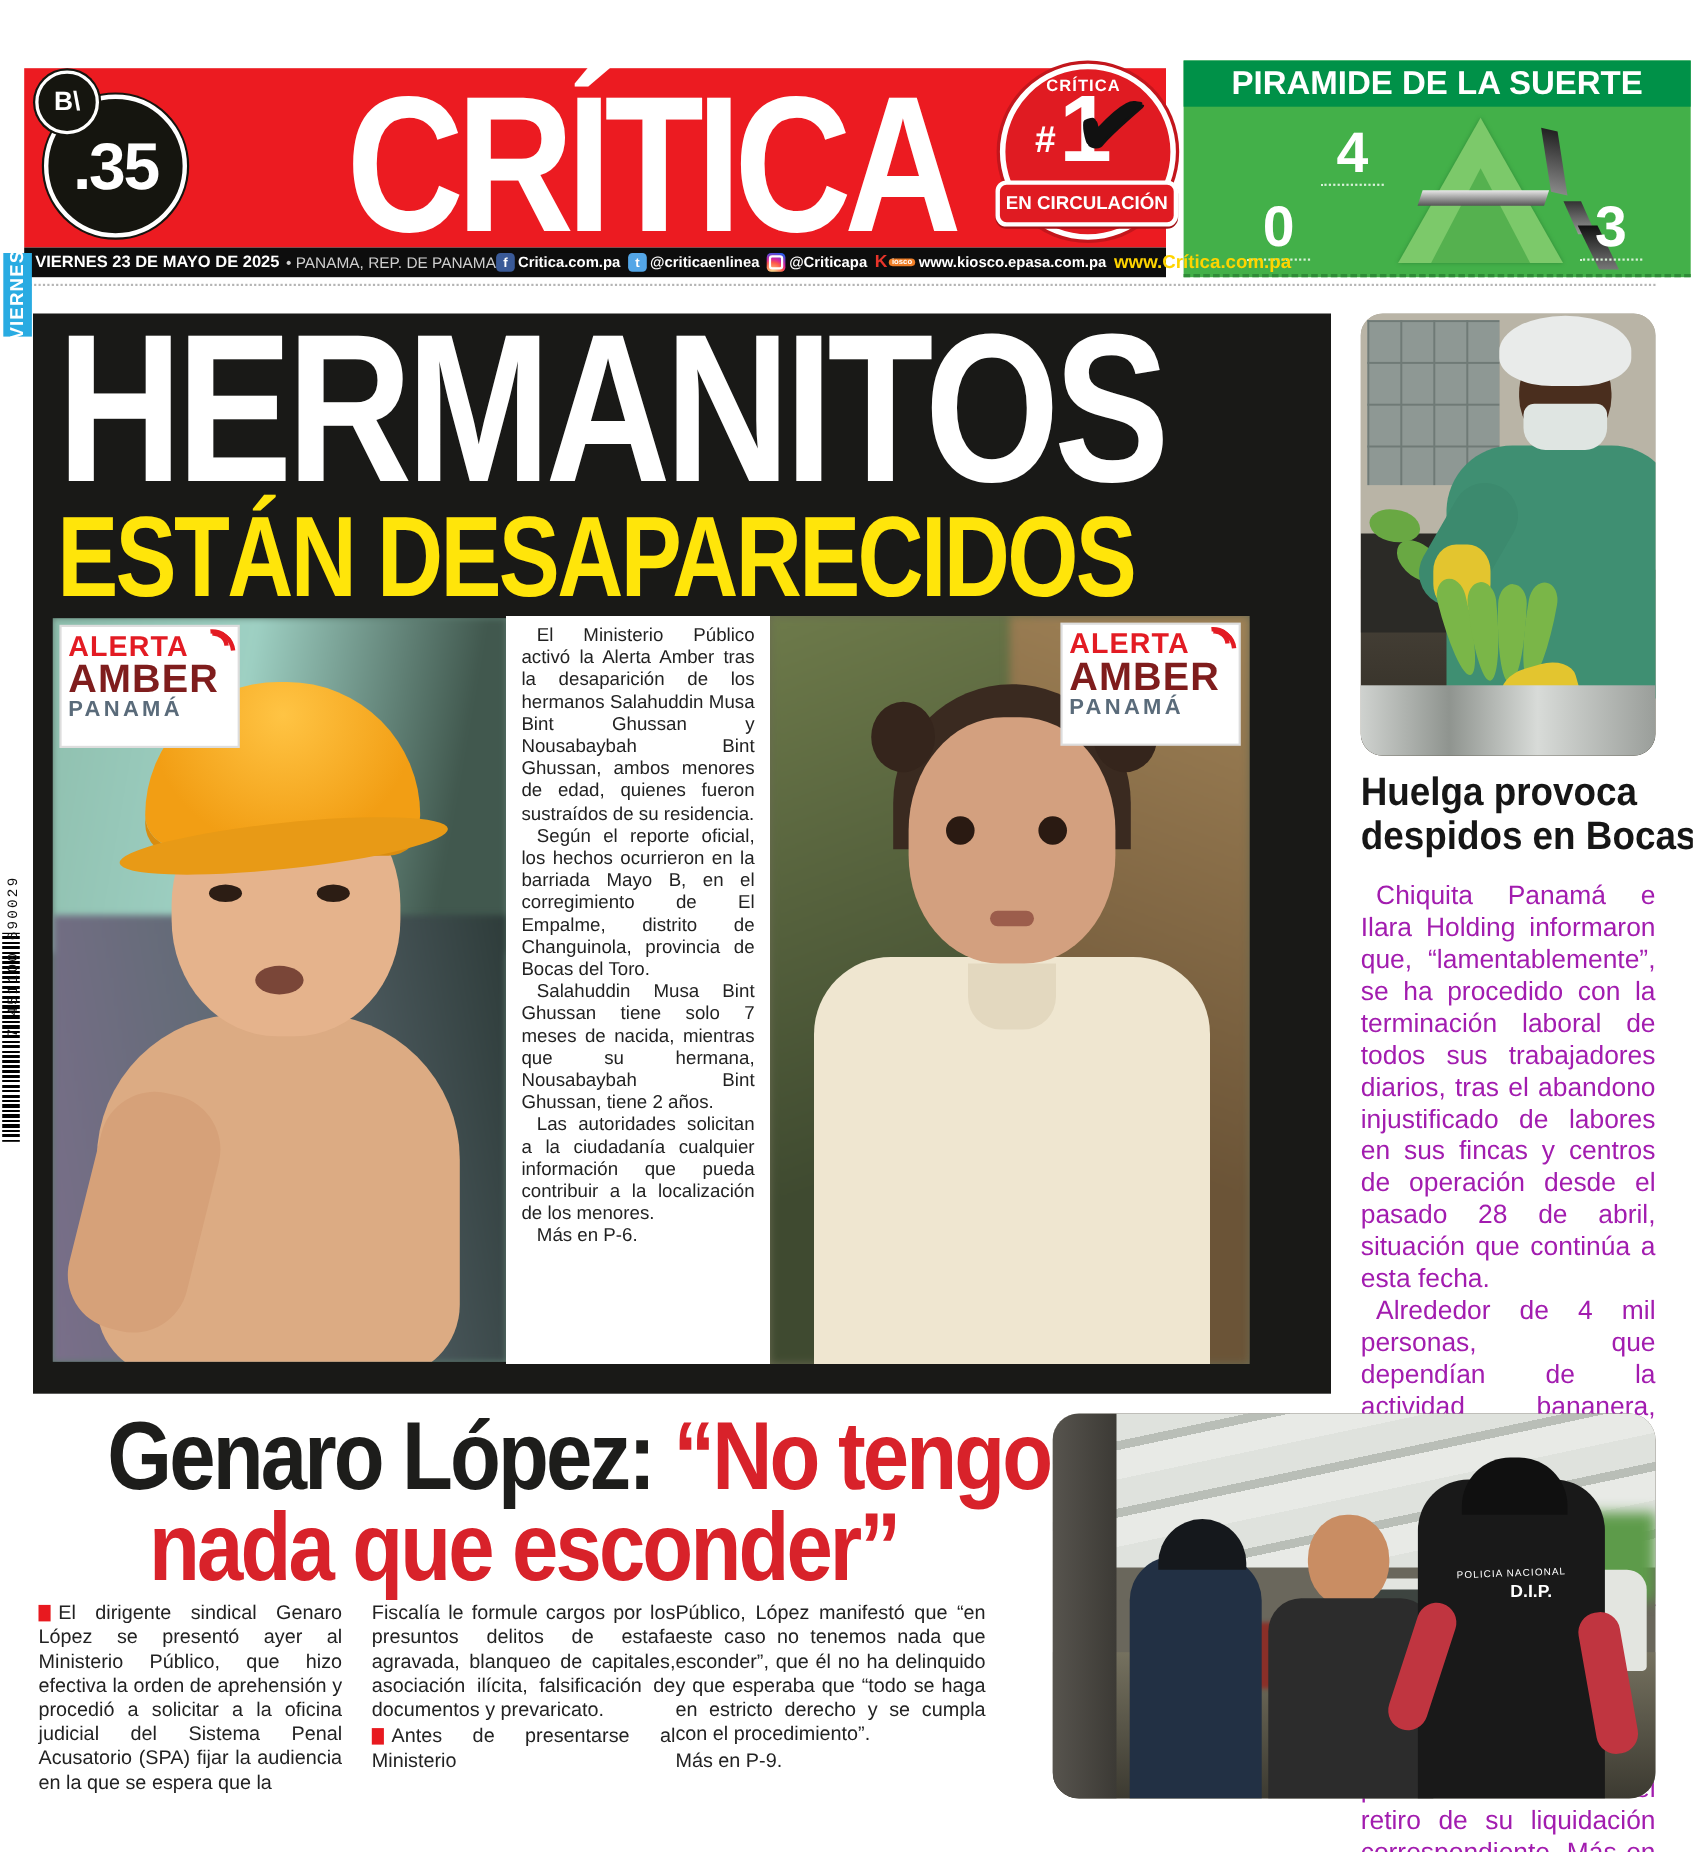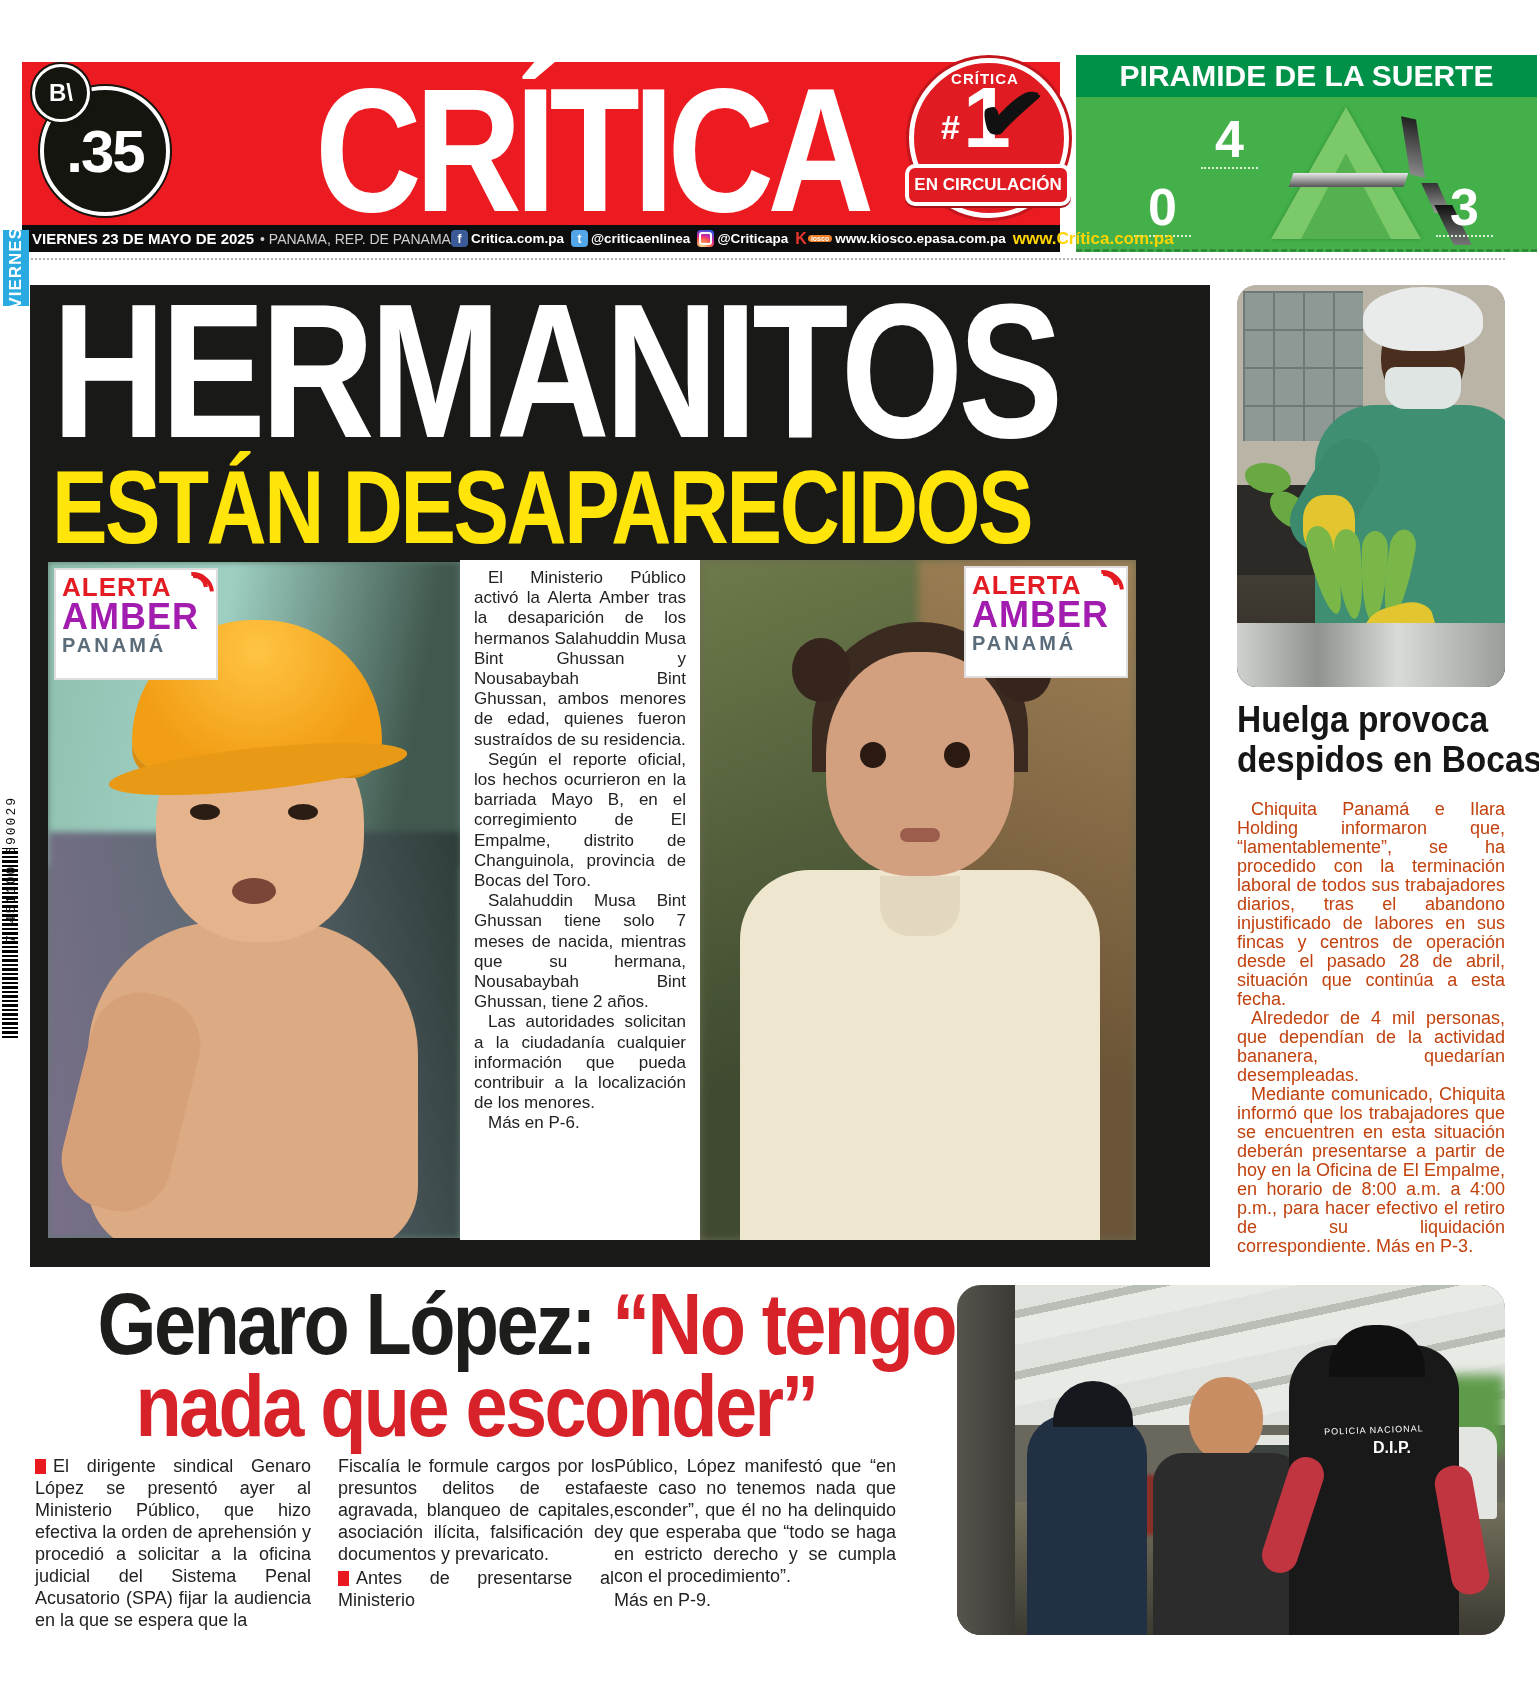--- a/index.html
+++ b/index.html
@@ -94,21 +94,21 @@
   .photoL{position:absolute;left:18px;top:277px;width:412px;height:676px;overflow:hidden;background:#5d7a6e;}
   .midcol{position:absolute;left:430px;top:275px;width:240px;height:680px;background:#fff;}
   .midcol-inner{position:absolute;left:14px;top:8px;width:212px;}
   .photoR{position:absolute;left:670px;top:275px;width:436px;height:680px;overflow:hidden;background:#6a6a52;}
   .newsp p{margin:0;text-align:justify;font-size:17px;line-height:20.2px;color:#222;text-indent:14px;}
   .more-line{text-align:left;}
 
   
   .amber{width:148px;height:100px;background:#fff;box-shadow:0 0 0 2px #ddd;padding:4px 6px;z-index:4;}
   .amber .a1{color:#e31b23;font-weight:800;font-size:26px;line-height:26px;letter-spacing:1px;}
-  .amber .a2{color:#a21caf;font-weight:800;font-size:36px;line-height:34px;letter-spacing:1px;}
+  .amber .a2{color:#7f1d1d;font-weight:800;font-size:36px;line-height:34px;letter-spacing:1px;}
   .amber .a3{color:#5a6b7a;font-weight:800;font-size:20px;line-height:22px;letter-spacing:3px;}
   .amber .wave1,.amber .wave2{position:absolute;border:4px solid #e31b23;border-color:#e31b23 transparent transparent transparent;
       border-radius:50%;transform:rotate(40deg);}
   .amber .wave1{width:20px;height:20px;right:8px;top:4px;}
   .amber .wave2{width:34px;height:34px;right:2px;top:2px;}
   .amber-tl{position:absolute;left:8px;top:8px;}
   .amber-tr{position:absolute;right:10px;top:8px;}
 
   
   .babybg1{position:absolute;left:0;top:0;width:100%;height:45%;background:linear-gradient(100deg,#8fbfae 0%,#9ed0c3 40%,#41584e 85%);filter:blur(3px);}
@@ -147,21 +147,21 @@
   .bn-cap{position:absolute;right:22px;top:2px;width:120px;height:64px;background:#e9ebea;border-radius:50% 50% 40% 40%;}
   .bn-mask{position:absolute;right:44px;top:82px;width:76px;height:42px;background:#dfe5e2;border-radius:10px 10px 20px 20px;}
   .bn-glove1{position:absolute;left:66px;top:210px;width:52px;height:60px;background:#e3c52f;border-radius:40%;}
   .bn-glove2{position:absolute;right:70px;top:320px;width:70px;height:46px;background:#e3c52f;border-radius:40%;transform:rotate(-16deg);}
   .bn-banana{position:absolute;width:26px;height:90px;background:#7ab648;border-radius:50% 50% 50% 50%/20% 20% 80% 80%;}
   .bn-foil{position:absolute;left:0;bottom:0;width:100%;height:16%;background:linear-gradient(90deg,#cfd2cf,#8f948f 30%,#d8dbd8 60%,#9a9e9a);}
 
   .sb-head{left:1237px;top:700px;width:276px;color:#161616;font-weight:800;font-size:36px;line-height:40px;
       transform:scaleX(.93);transform-origin:left top;white-space:nowrap;}
   .sb-body{left:1237px;top:800px;width:268px;}
-  .sb-body p{margin:0;text-align:justify;font-size:18px;line-height:19px;color:#c2410c;text-indent:14px;}
+  .sb-body p{margin:0;text-align:justify;font-size:24px;line-height:29px;color:#a21caf;text-indent:14px;}
 
   
   .bh{left:36px;top:1283px;width:880px;text-align:center;font-weight:800;letter-spacing:-3px;}
   .bh-line{font-size:88px;line-height:82px;transform:scaleX(.86);transform-origin:center top;white-space:nowrap;}
   .bh-black{color:#1d1d1b;}
   .bh-red{color:#d8222a;}
   .bcol{position:absolute;width:276px;}
   .bcol p{margin:0 0 2px 0;text-align:justify;font-size:18px;line-height:22px;color:#222;}
   .bullet{display:inline-block;width:11px;height:15px;background:#e8191f;margin-right:7px;vertical-align:-2px;}
   .pmore{text-align:left;}

